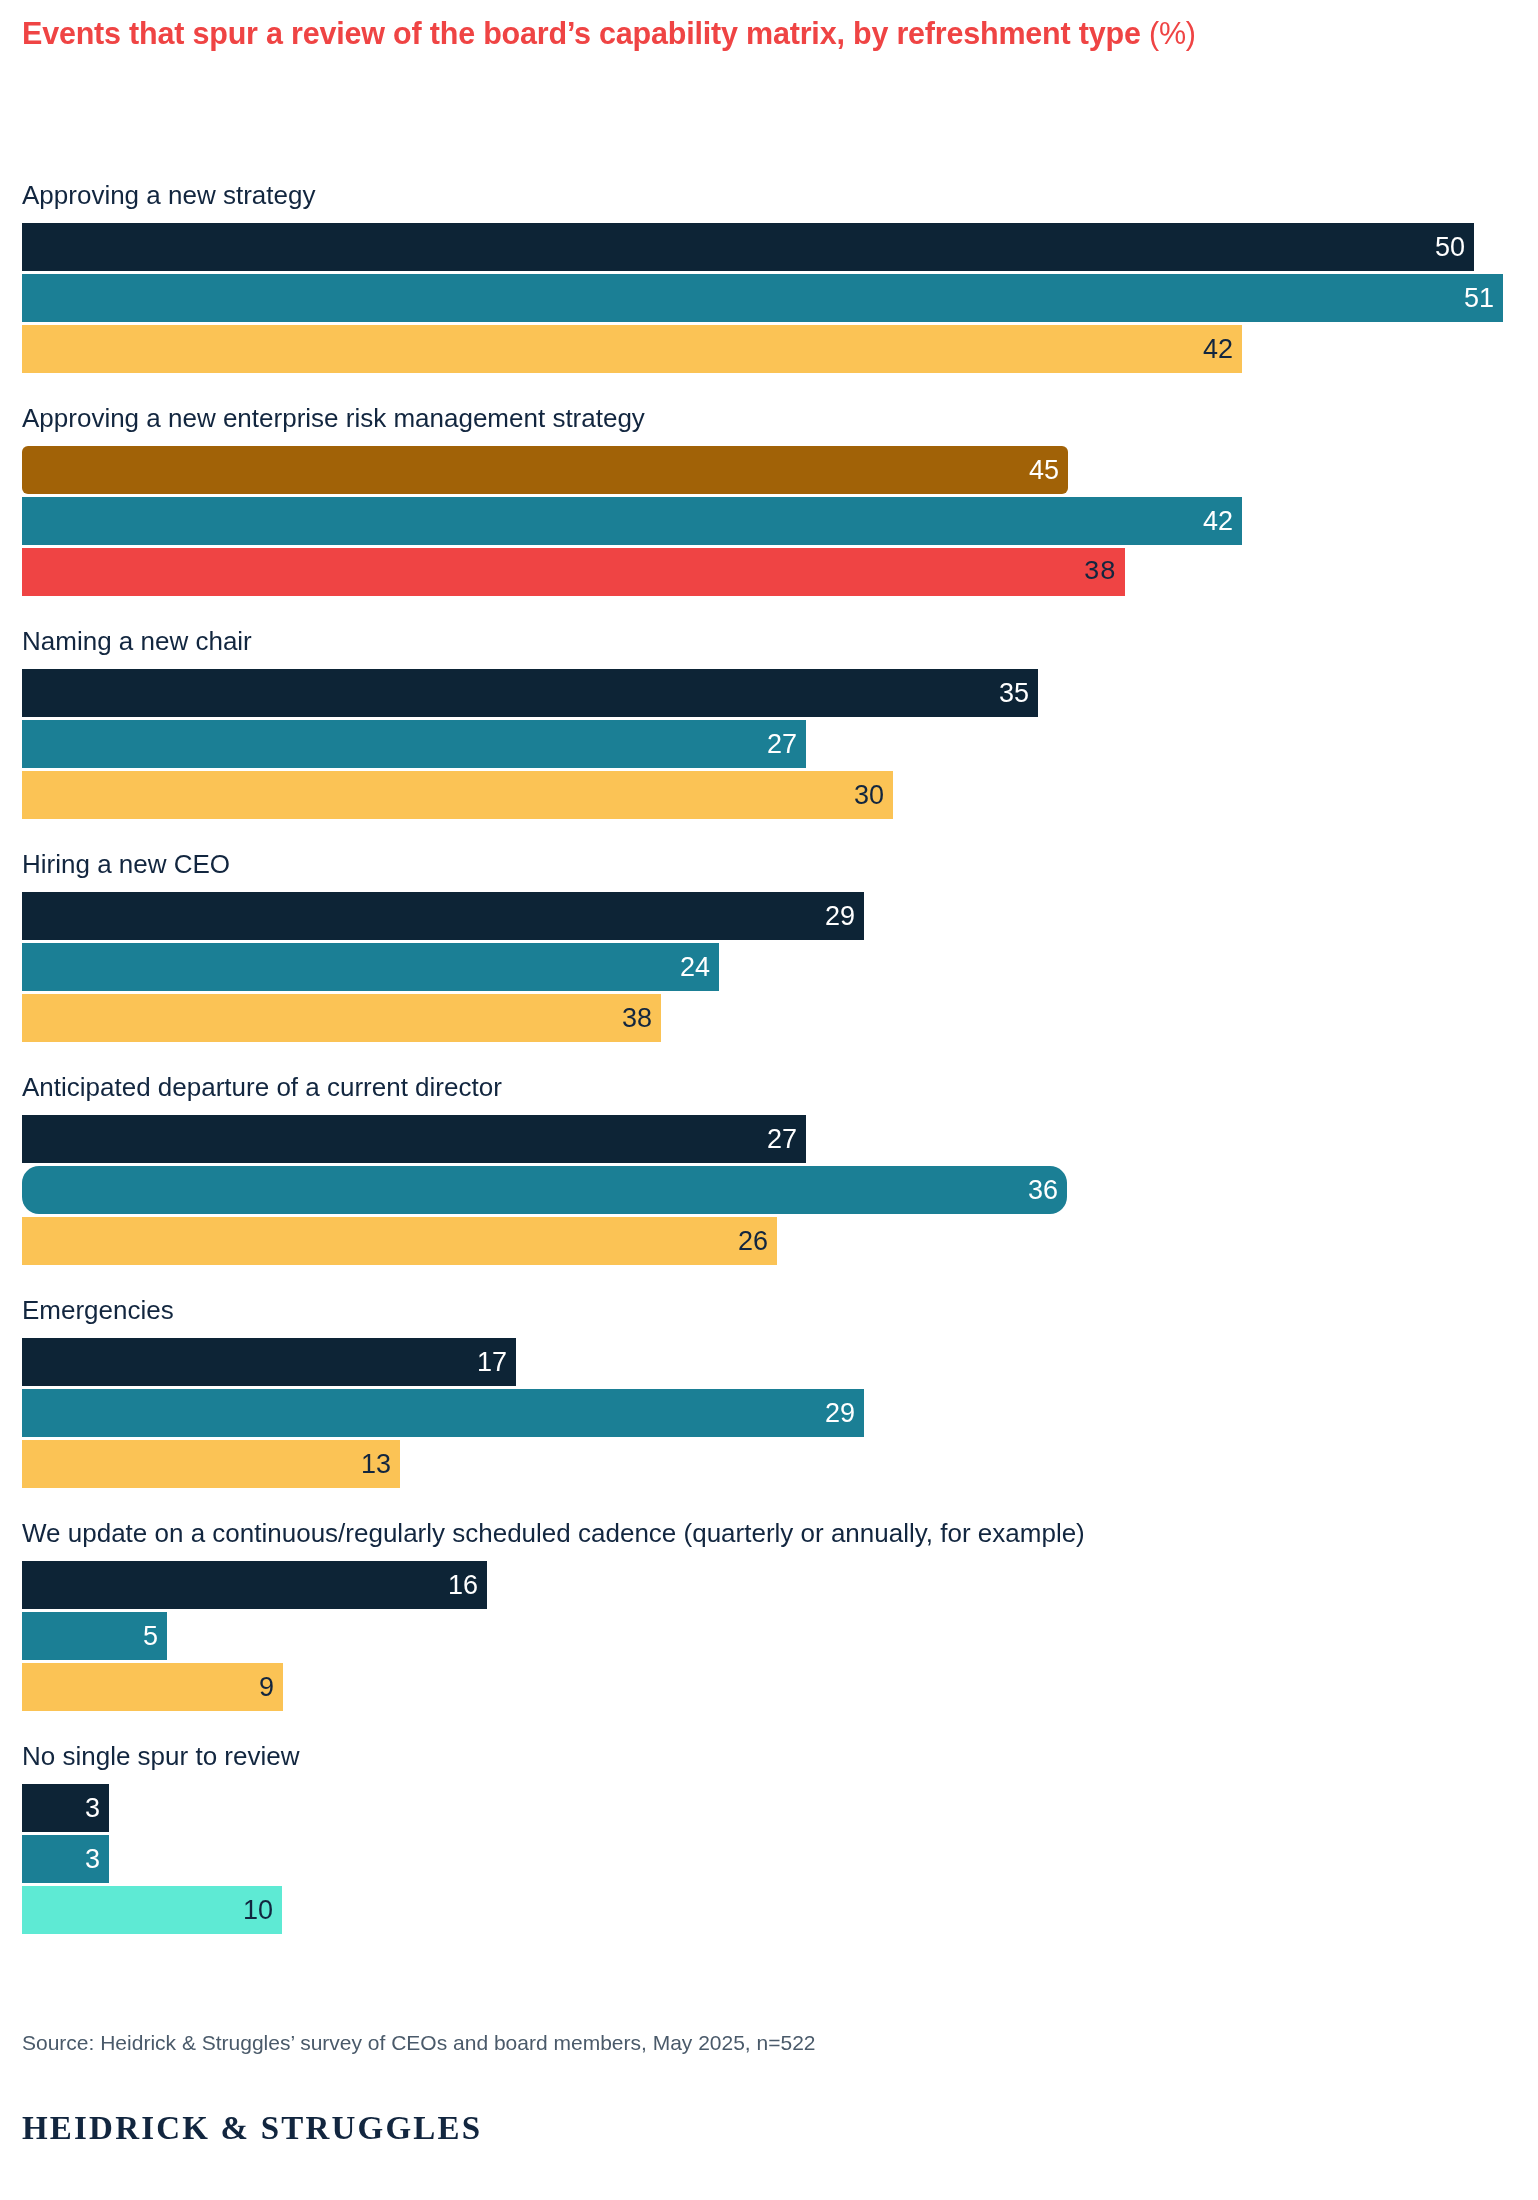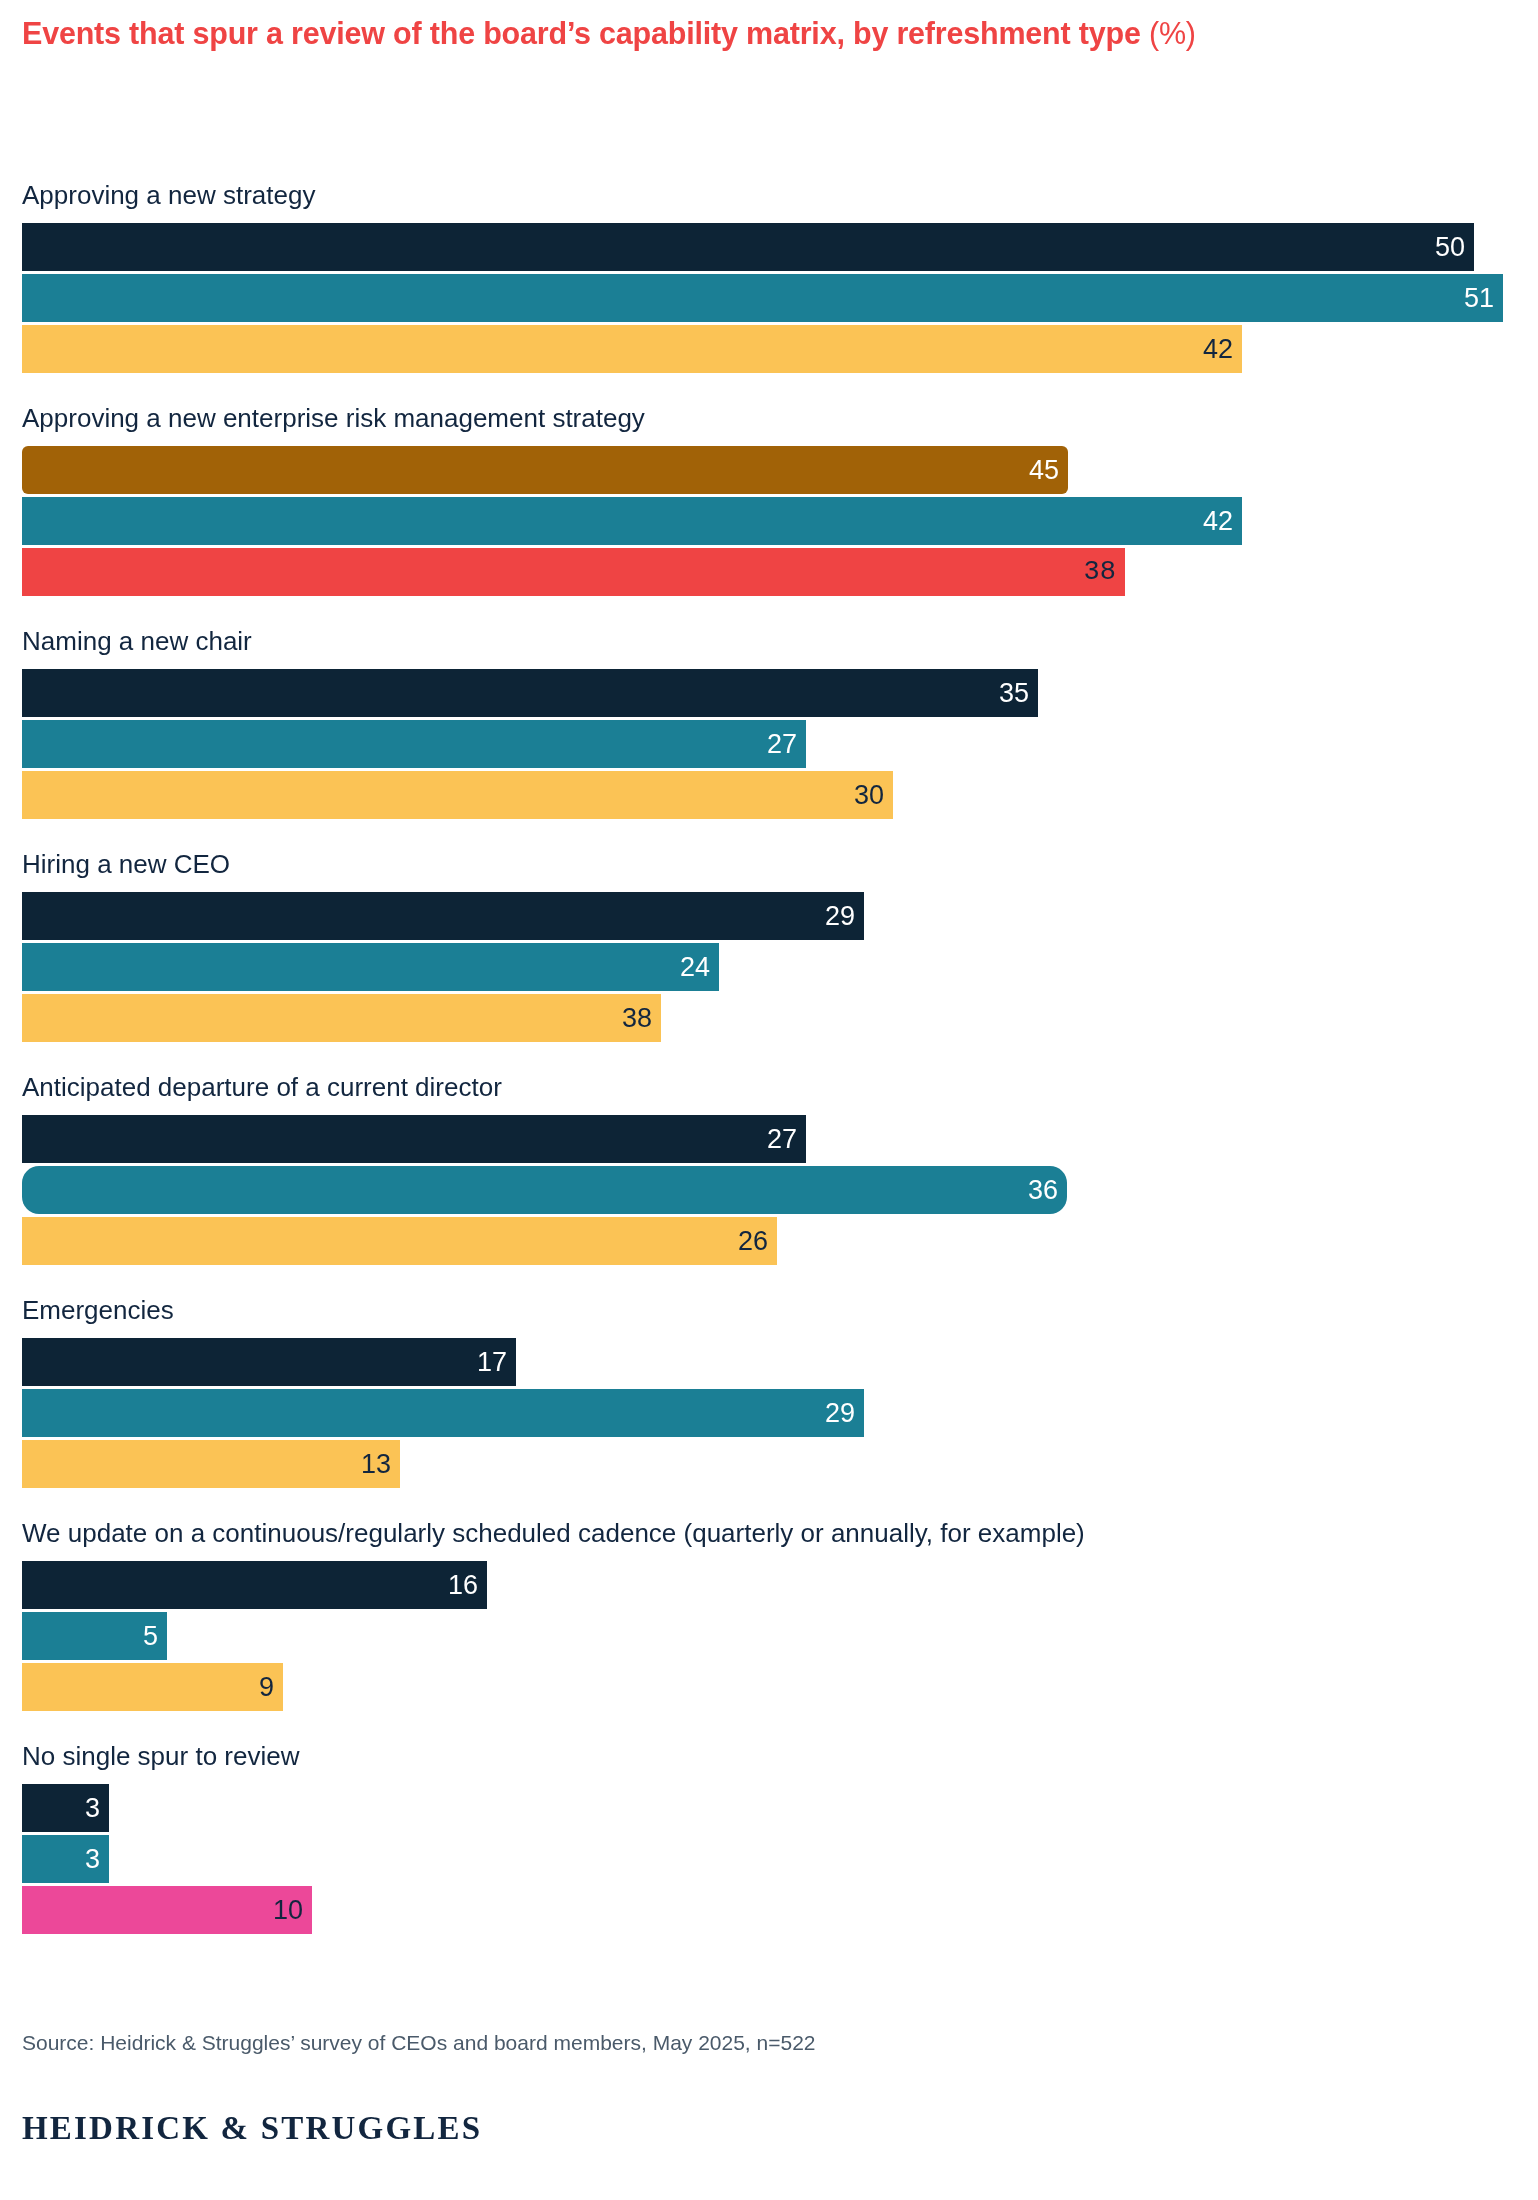--- a/index.html
+++ b/index.html
@@ -289,21 +289,21 @@
           <div class="bar" title="Strategic board refreshers: 3" style="width: 87px; background: rgb(13, 36, 54);">
             <span class="bar-value" style="color: rgb(255, 255, 255);">3</span>
           </div>
         </div>
         <div class="bar-row">
           <div class="bar" title="Traditional board refreshers: 3" style="width: 87px; background: rgb(27, 127, 149);">
             <span class="bar-value" style="color: rgb(255, 255, 255);">3</span>
           </div>
         </div>
         <div class="bar-row">
-          <div class="bar" title="Reactive board refreshers: 10" style="width: 290px; background: #ec4899;">
+          <div class="bar" title="Reactive board refreshers: 10" style="width: 260px; background: #5eead4;">
             <span class="bar-value" style="color: rgb(18, 38, 63);">10</span>
           </div>
         </div>
       </div>
     </div>
 
   <div class="source">Source: Heidrick &amp; Struggles’ survey of CEOs and board members, May 2025, n=522</div>
   <div class="brand">HEIDRICK &amp; STRUGGLES</div>
 
 </div>

